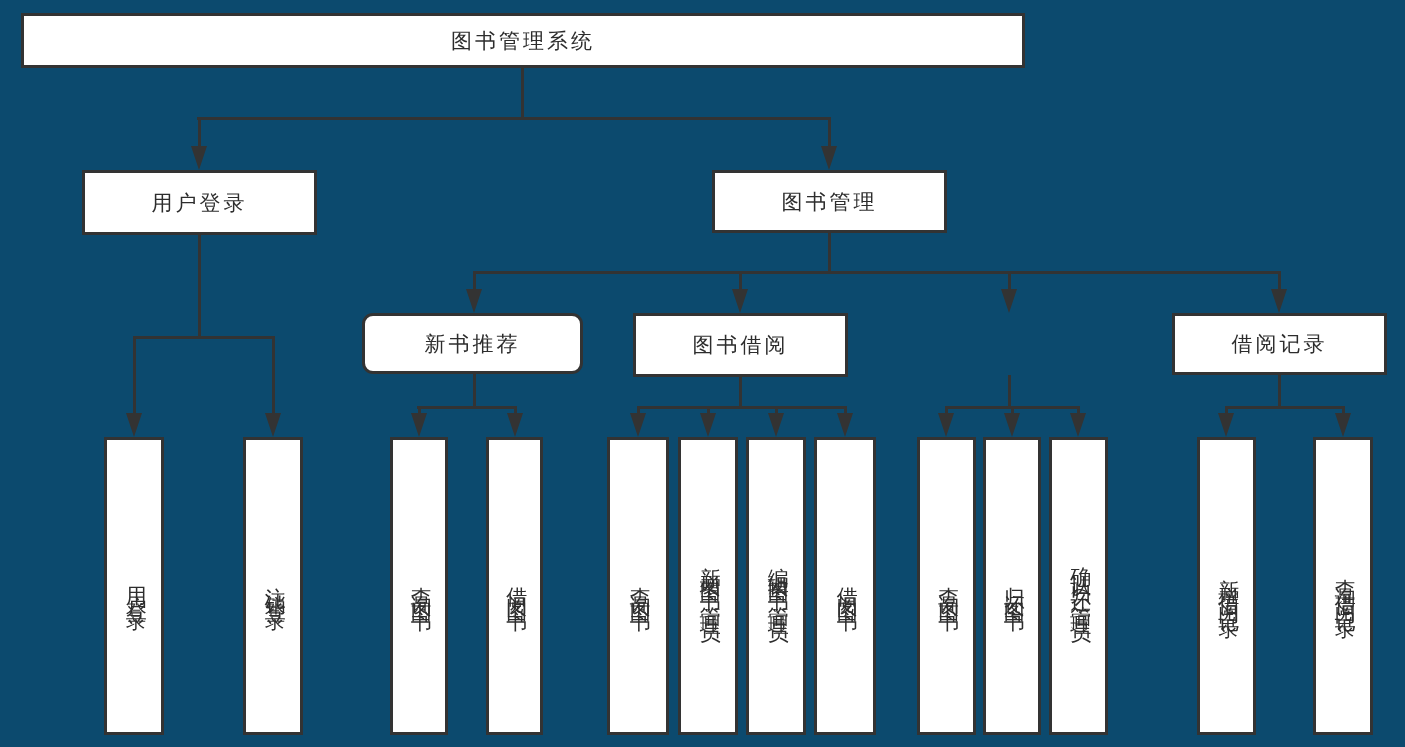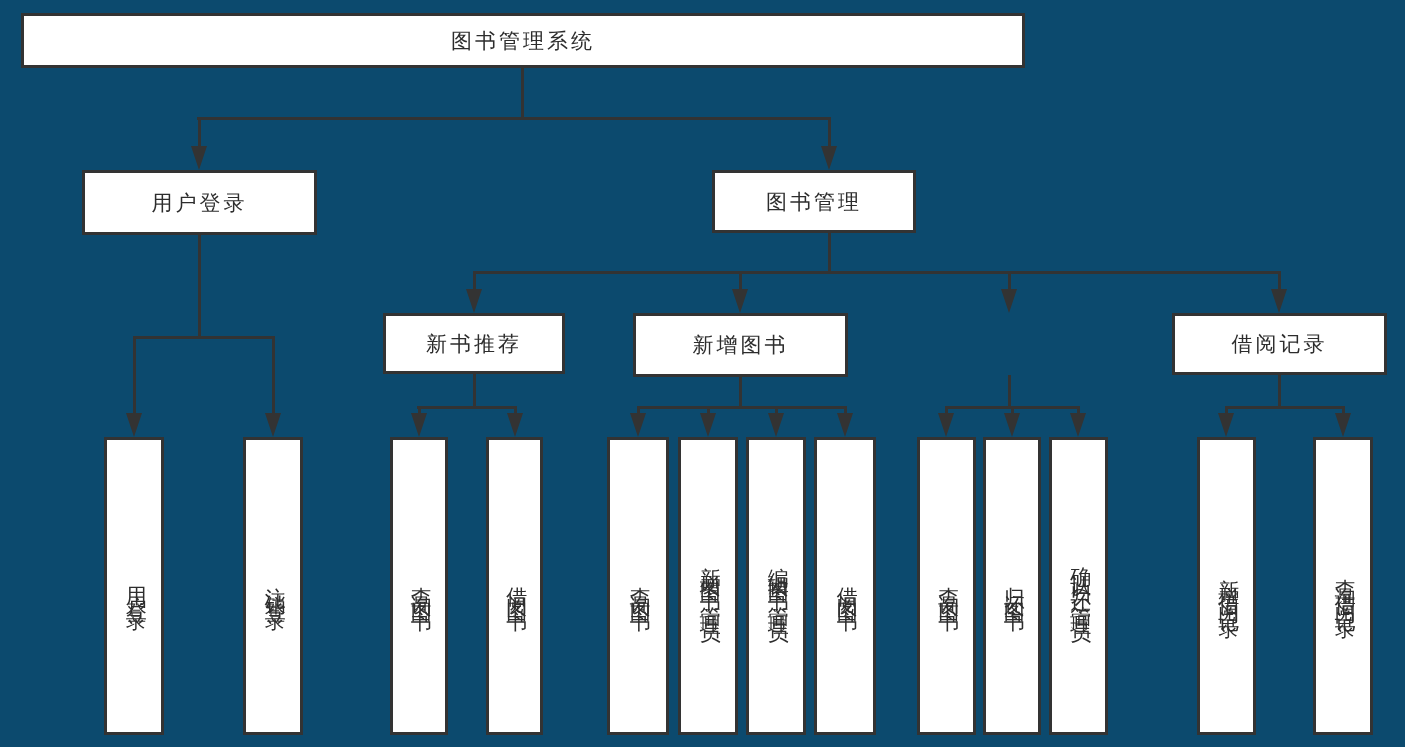--- a/index.html
+++ b/index.html
@@ -74,21 +74,21 @@
   <div class="line" style="left:521px; top:66px; width:3px; height:54px;"></div>
   <div class="line" style="left:197px; top:117px; width:634px; height:3px;"></div>
   <div class="line" style="left:198px; top:117px; width:3px; height:33px;"></div>
   <div class="arrowhead" style="left:191px; top:146px;"></div>
   <div class="line" style="left:828px; top:117px; width:3px; height:33px;"></div>
   <div class="arrowhead" style="left:821px; top:146px;"></div>
 
   <div class="node hnode" style="left:82px; top:170px; width:235px; height:65px;">
     <span>用户登录</span>
   </div>
-  <div class="node hnode" style="left:712px; top:170px; width:204px; height:63px;">
+  <div class="node hnode" style="left:712px; top:170px; width:235px; height:63px;">
     <span>图书管理</span>
   </div>
 
   <div class="line" style="left:198px; top:235px; width:3px; height:104px;"></div>
   <div class="line" style="left:133px; top:336px; width:142px; height:3px;"></div>
   <div class="line" style="left:133px; top:336px; width:3px; height:80px;"></div>
   <div class="arrowhead" style="left:126px; top:413px;"></div>
   <div class="line" style="left:272px; top:336px; width:3px; height:80px;"></div>
   <div class="arrowhead" style="left:265px; top:413px;"></div>
 
@@ -96,25 +96,25 @@
   <div class="line" style="left:473px; top:271px; width:808px; height:3px;"></div>
   <div class="line" style="left:473px; top:271px; width:3px; height:22px;"></div>
   <div class="arrowhead" style="left:466px; top:289px;"></div>
   <div class="line" style="left:739px; top:271px; width:3px; height:22px;"></div>
   <div class="arrowhead" style="left:732px; top:289px;"></div>
   <div class="line" style="left:1008px; top:271px; width:3px; height:22px;"></div>
   <div class="arrowhead" style="left:1001px; top:289px;"></div>
   <div class="line" style="left:1278px; top:271px; width:3px; height:22px;"></div>
   <div class="arrowhead" style="left:1271px; top:289px;"></div>
 
-  <div class="node hnode" style="left:383px; top:313px; width:182px; height:61px;">
+  <div class="node hnode" style="left:362px; top:313px; width:221px; height:61px;border-radius:11px;">
     <span>新书推荐</span>
   </div>
   <div class="node hnode" style="left:633px; top:313px; width:215px; height:64px;">
-    <span>新增图书</span>
+    <span>图书借阅</span>
   </div>
   <div class="node hnode" style="left:1172px; top:313px; width:215px; height:62px;">
     <span>借阅记录</span>
   </div>
 
   <div class="line" style="left:473px; top:374px; width:3px; height:35px;"></div>
   <div class="line" style="left:417px; top:406px; width:100px; height:3px;"></div>
   <div class="line" style="left:418px; top:406px; width:3px; height:12px;"></div>
   <div class="arrowhead" style="left:411px; top:413px;"></div>
   <div class="line" style="left:514px; top:406px; width:3px; height:12px;"></div>

